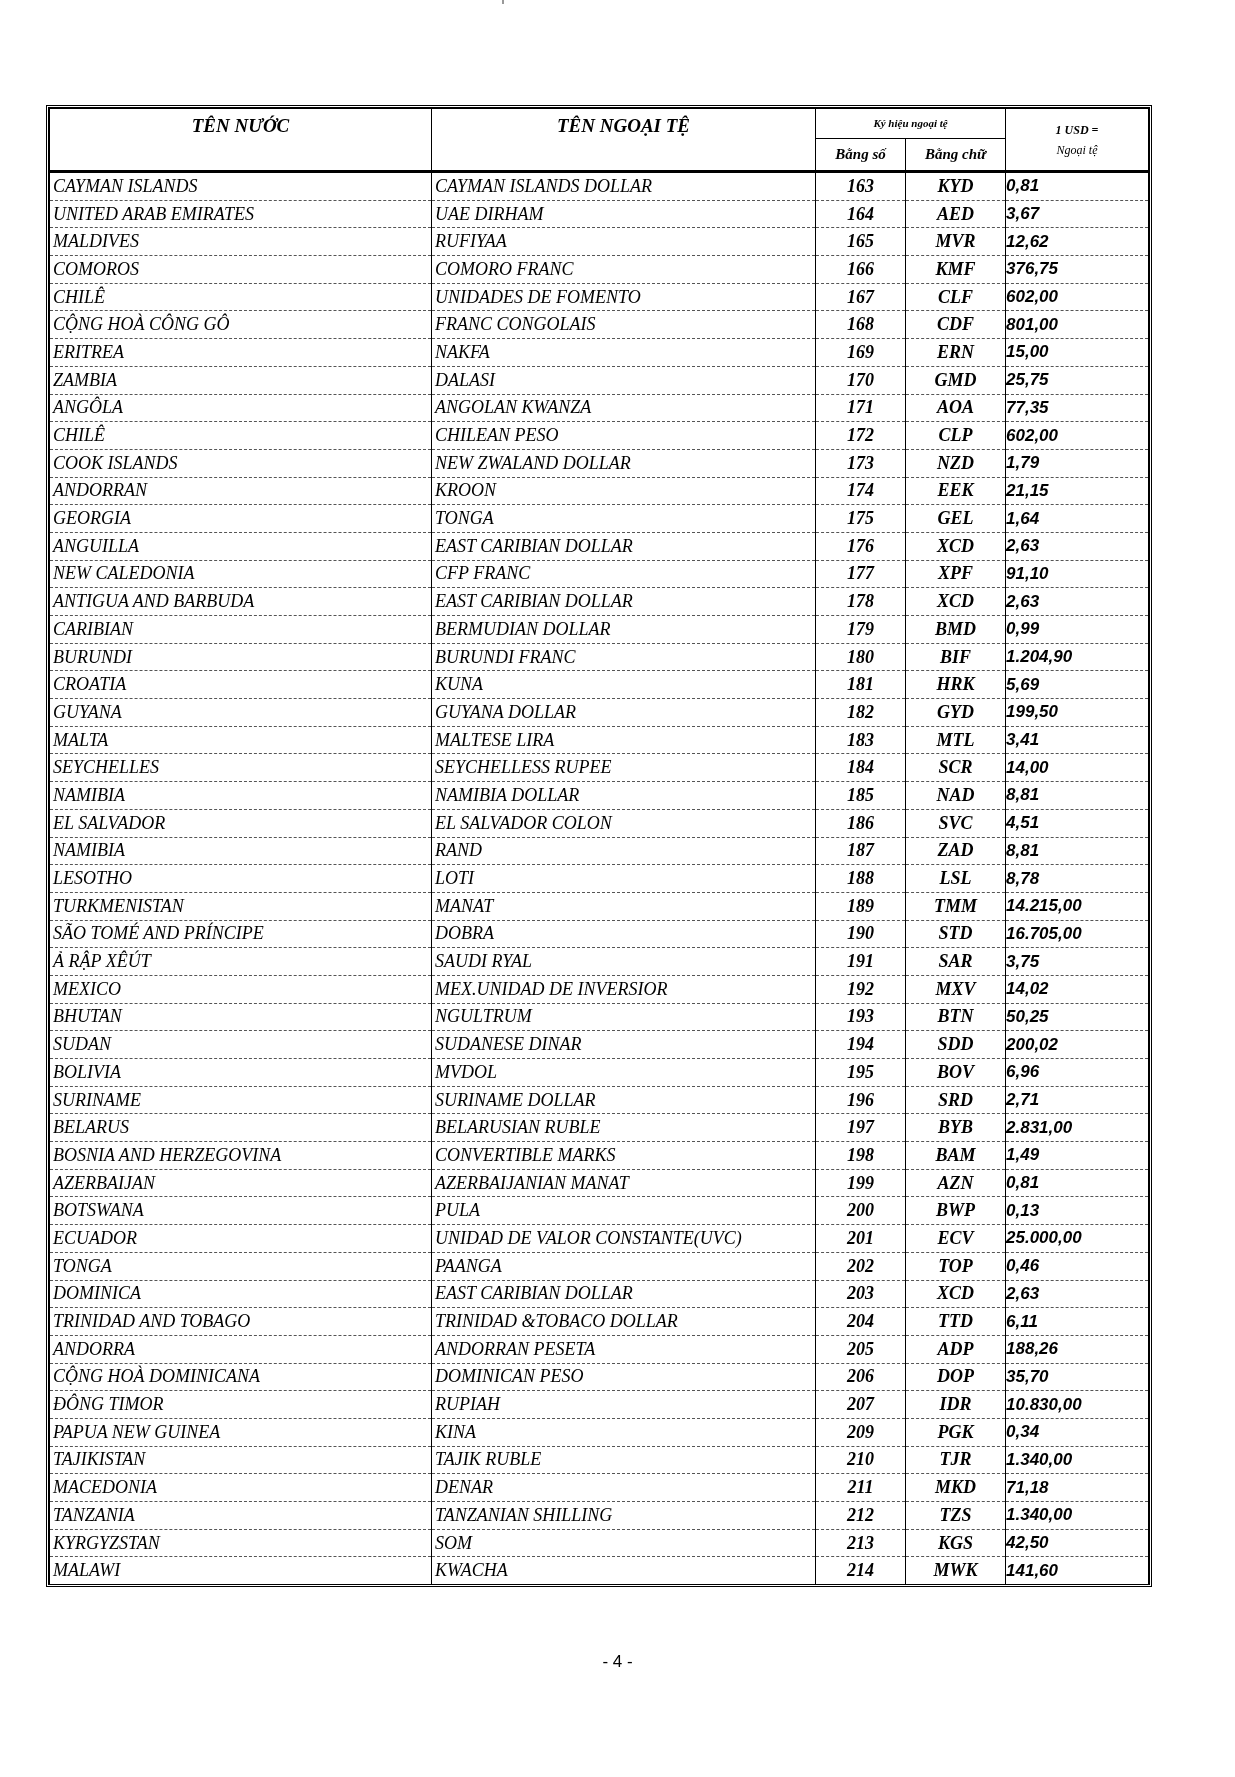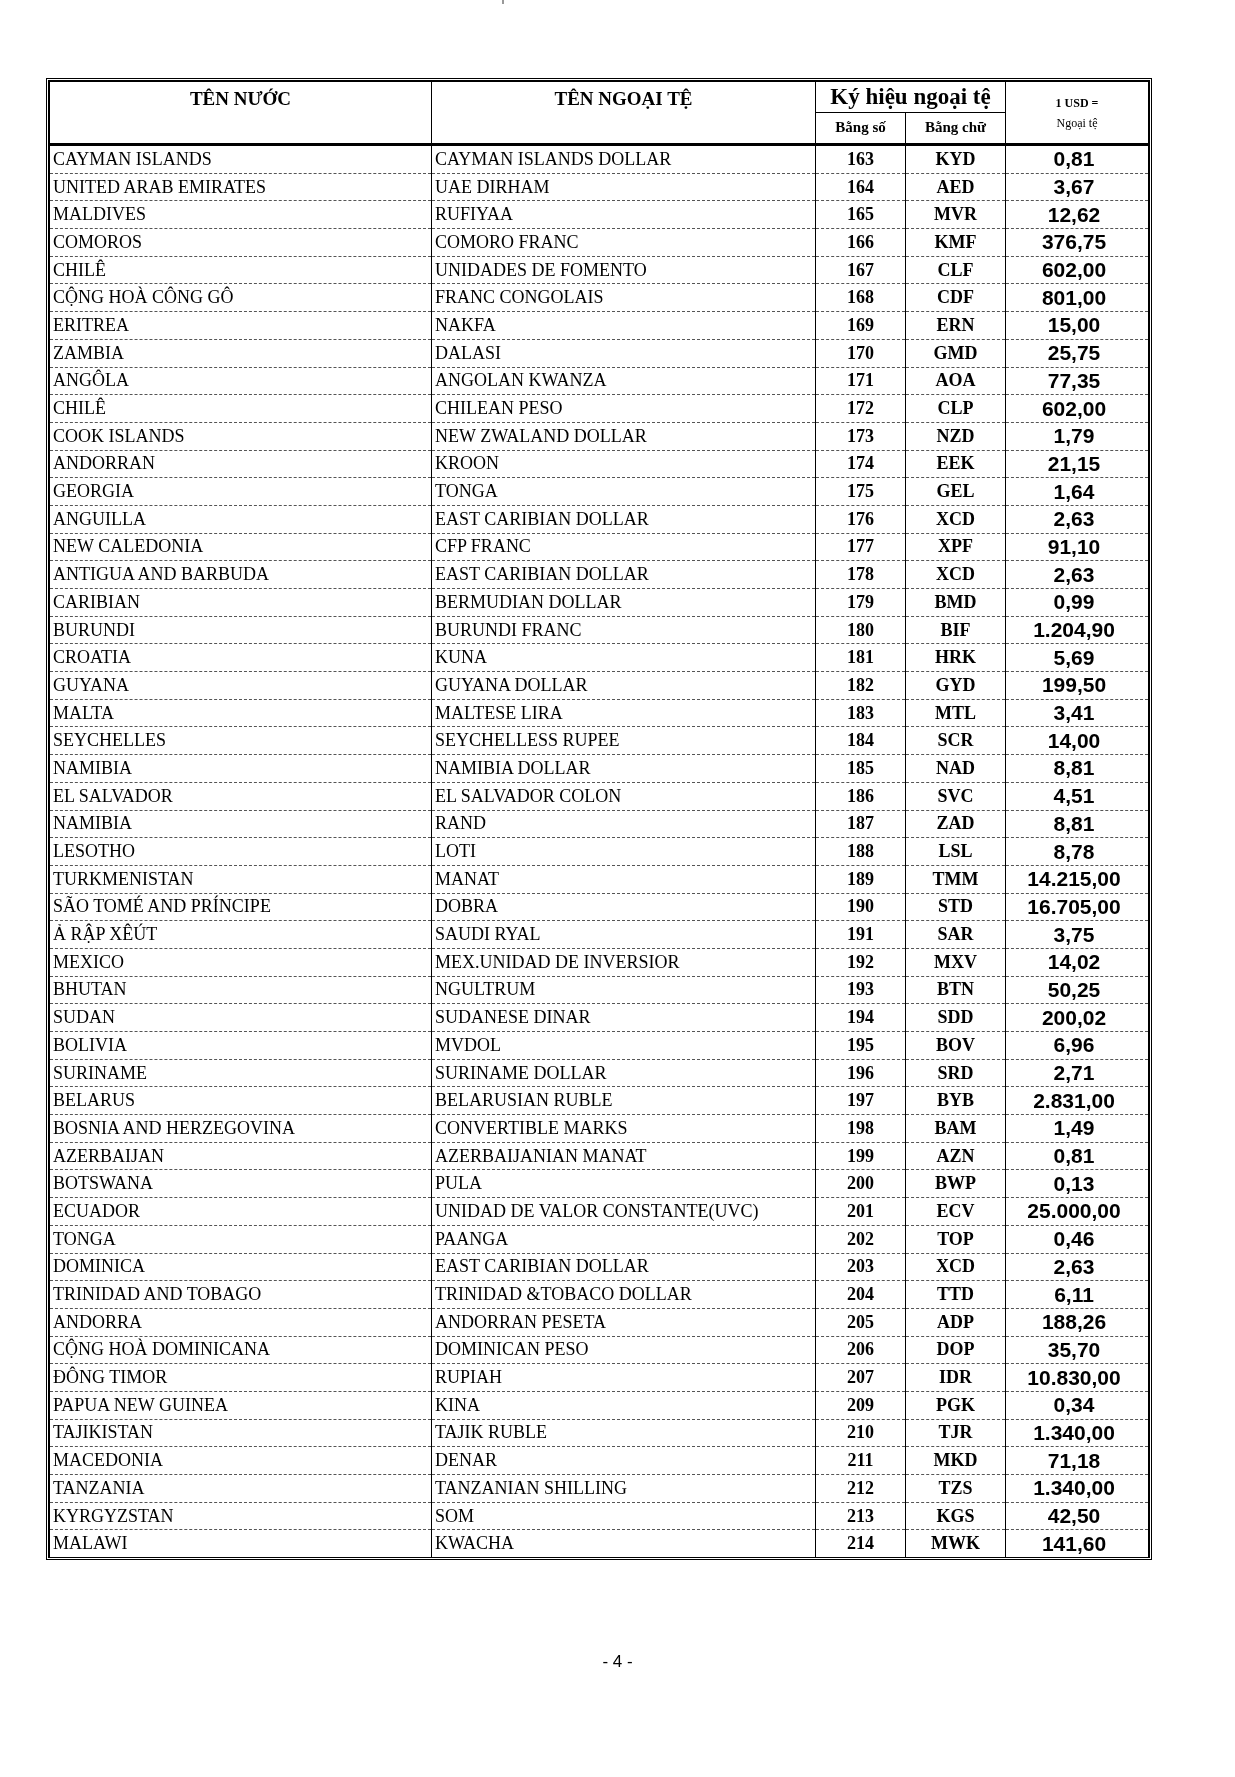--- a/index.html
+++ b/index.html
@@ -1,47 +1,47 @@
 <!DOCTYPE html>
 <html><head>
 <meta charset="utf-8">
 <style>
   html, body { margin: 0; padding: 0; background: #ffffff; }
   body { width: 1235px; height: 1777px; position: relative; overflow: hidden; }
   .page-mark { position: absolute; left: 502px; top: 0; width: 2px; height: 4px; background: #999; }
   .tbl-wrap {
-    position: absolute; left: 46px; top: 78px; width: 1106px;
-    border: 3px double #000; box-sizing: border-box;
+    position: absolute; left: 46px; top: 105px; width: 1106px;
+    border: 3px double #000; box-sizing: border-box; font-style: italic;
   }
   table { border-collapse: collapse; width: 100%; table-layout: fixed; }
   col.c1 { width: 382px; } col.c2 { width: 384px; } col.c3 { width: 90px; }
   col.c4 { width: 100px; } col.c5 { width: auto; }
   th {
     font-family: "Liberation Serif", serif; font-weight: bold; color: #000;
     border: 1px solid #000; padding: 0; text-align: center;
   }
   th.big { font-size: 19px; height: 55px; vertical-align: top; padding-top: 6px; }
-  th.group { font-size: 23px; height: 24px; }
+  th.group { font-size: 11px; height: 24px; }
   th.sub { font-size: 15px; height: 26px; border-bottom: 3px solid #000; }
   th.rate { font-size: 12px; font-weight: normal; line-height: 20px; vertical-align: middle; }
   th.rate .l1 { font-weight: bold; display: block; }
   thead tr:last-child th, th.big, th.rate { border-bottom: 3px solid #000; }
   td {
     height: 26.7px; padding: 0; border-left: 1px solid #000; border-right: 1px solid #000;
     border-bottom: 1px dashed #555; color: #000; white-space: nowrap; overflow: hidden;
   }
   td.country, td.currency {
     font-family: "Liberation Serif", serif; font-size: 18px; padding-left: 3px;
   }
   td.code, td.symbol {
     font-family: "Liberation Serif", serif; font-size: 18px; font-weight: bold; text-align: center;
   }
   td.rate {
-    font-family: "Liberation Sans", sans-serif; font-size: 21px; font-weight: bold;
-    text-align: center; padding-right: 6px;
+    font-family: "Liberation Sans", sans-serif; font-size: 17px; font-weight: bold;
+    text-align: left; padding-right: 6px;
   }
   tbody tr:last-child td { border-bottom: none; }
   .page-number {
     position: absolute; top: 1652px; left: 0; width: 100%; text-align: center;
     font-family: "Liberation Sans", sans-serif; font-size: 17px; color: #000;
   }
 </style>
 </head>
 <body>
 

